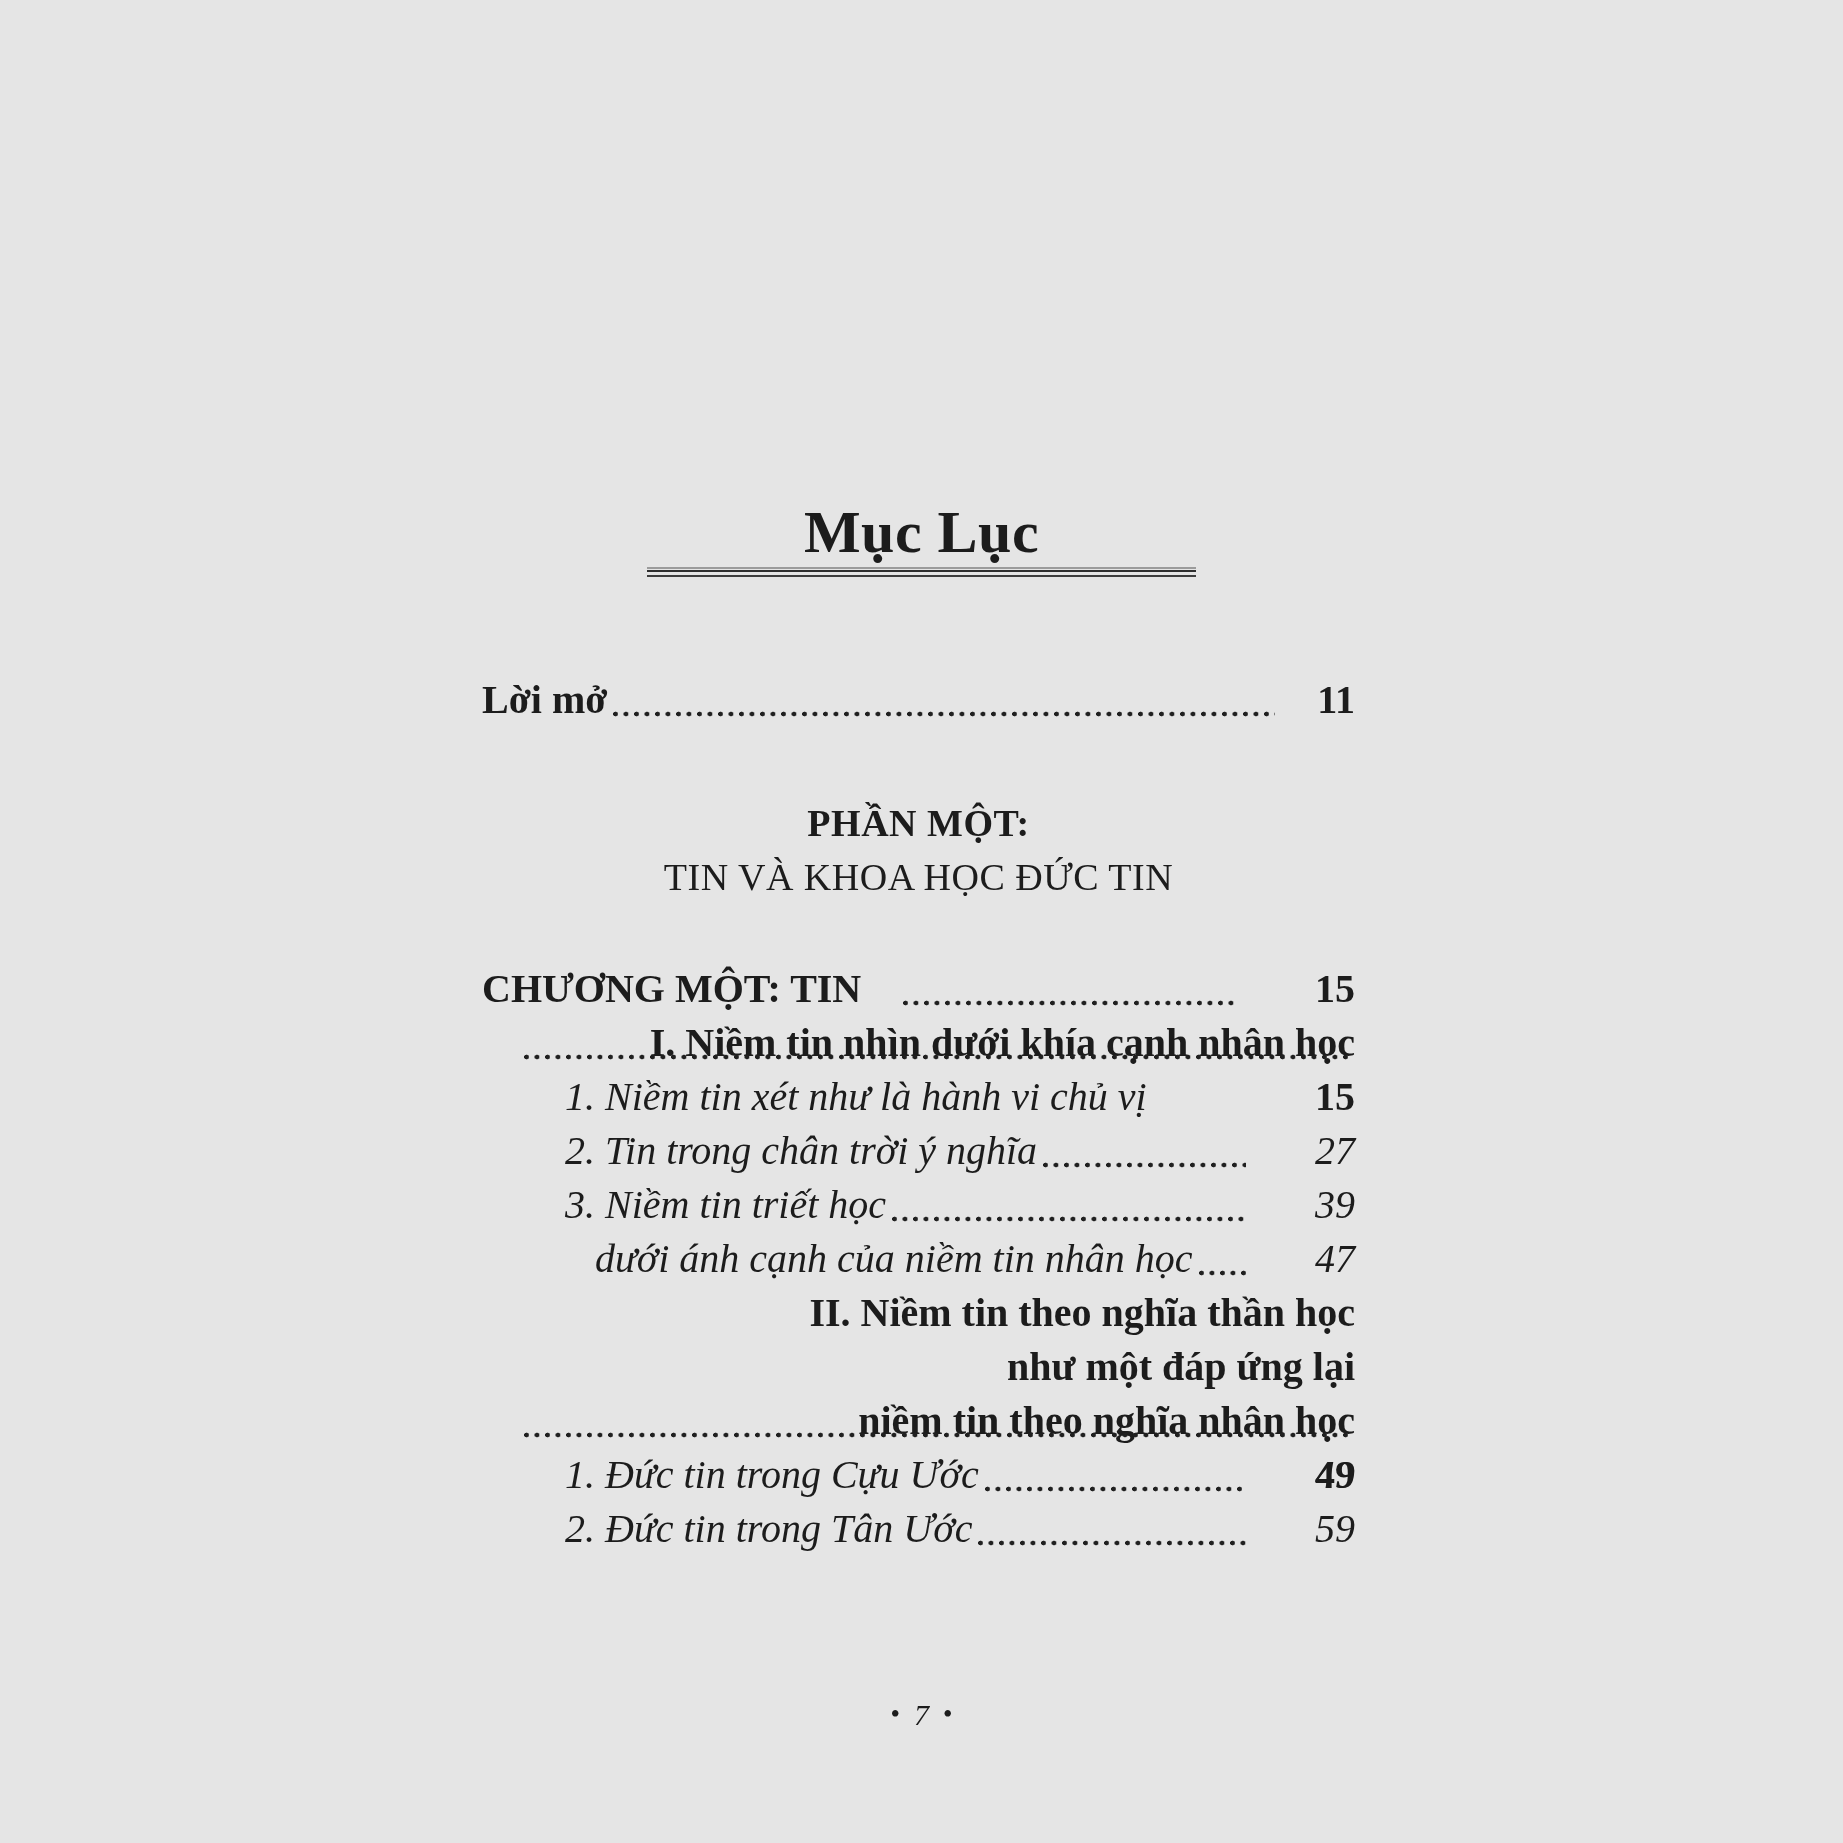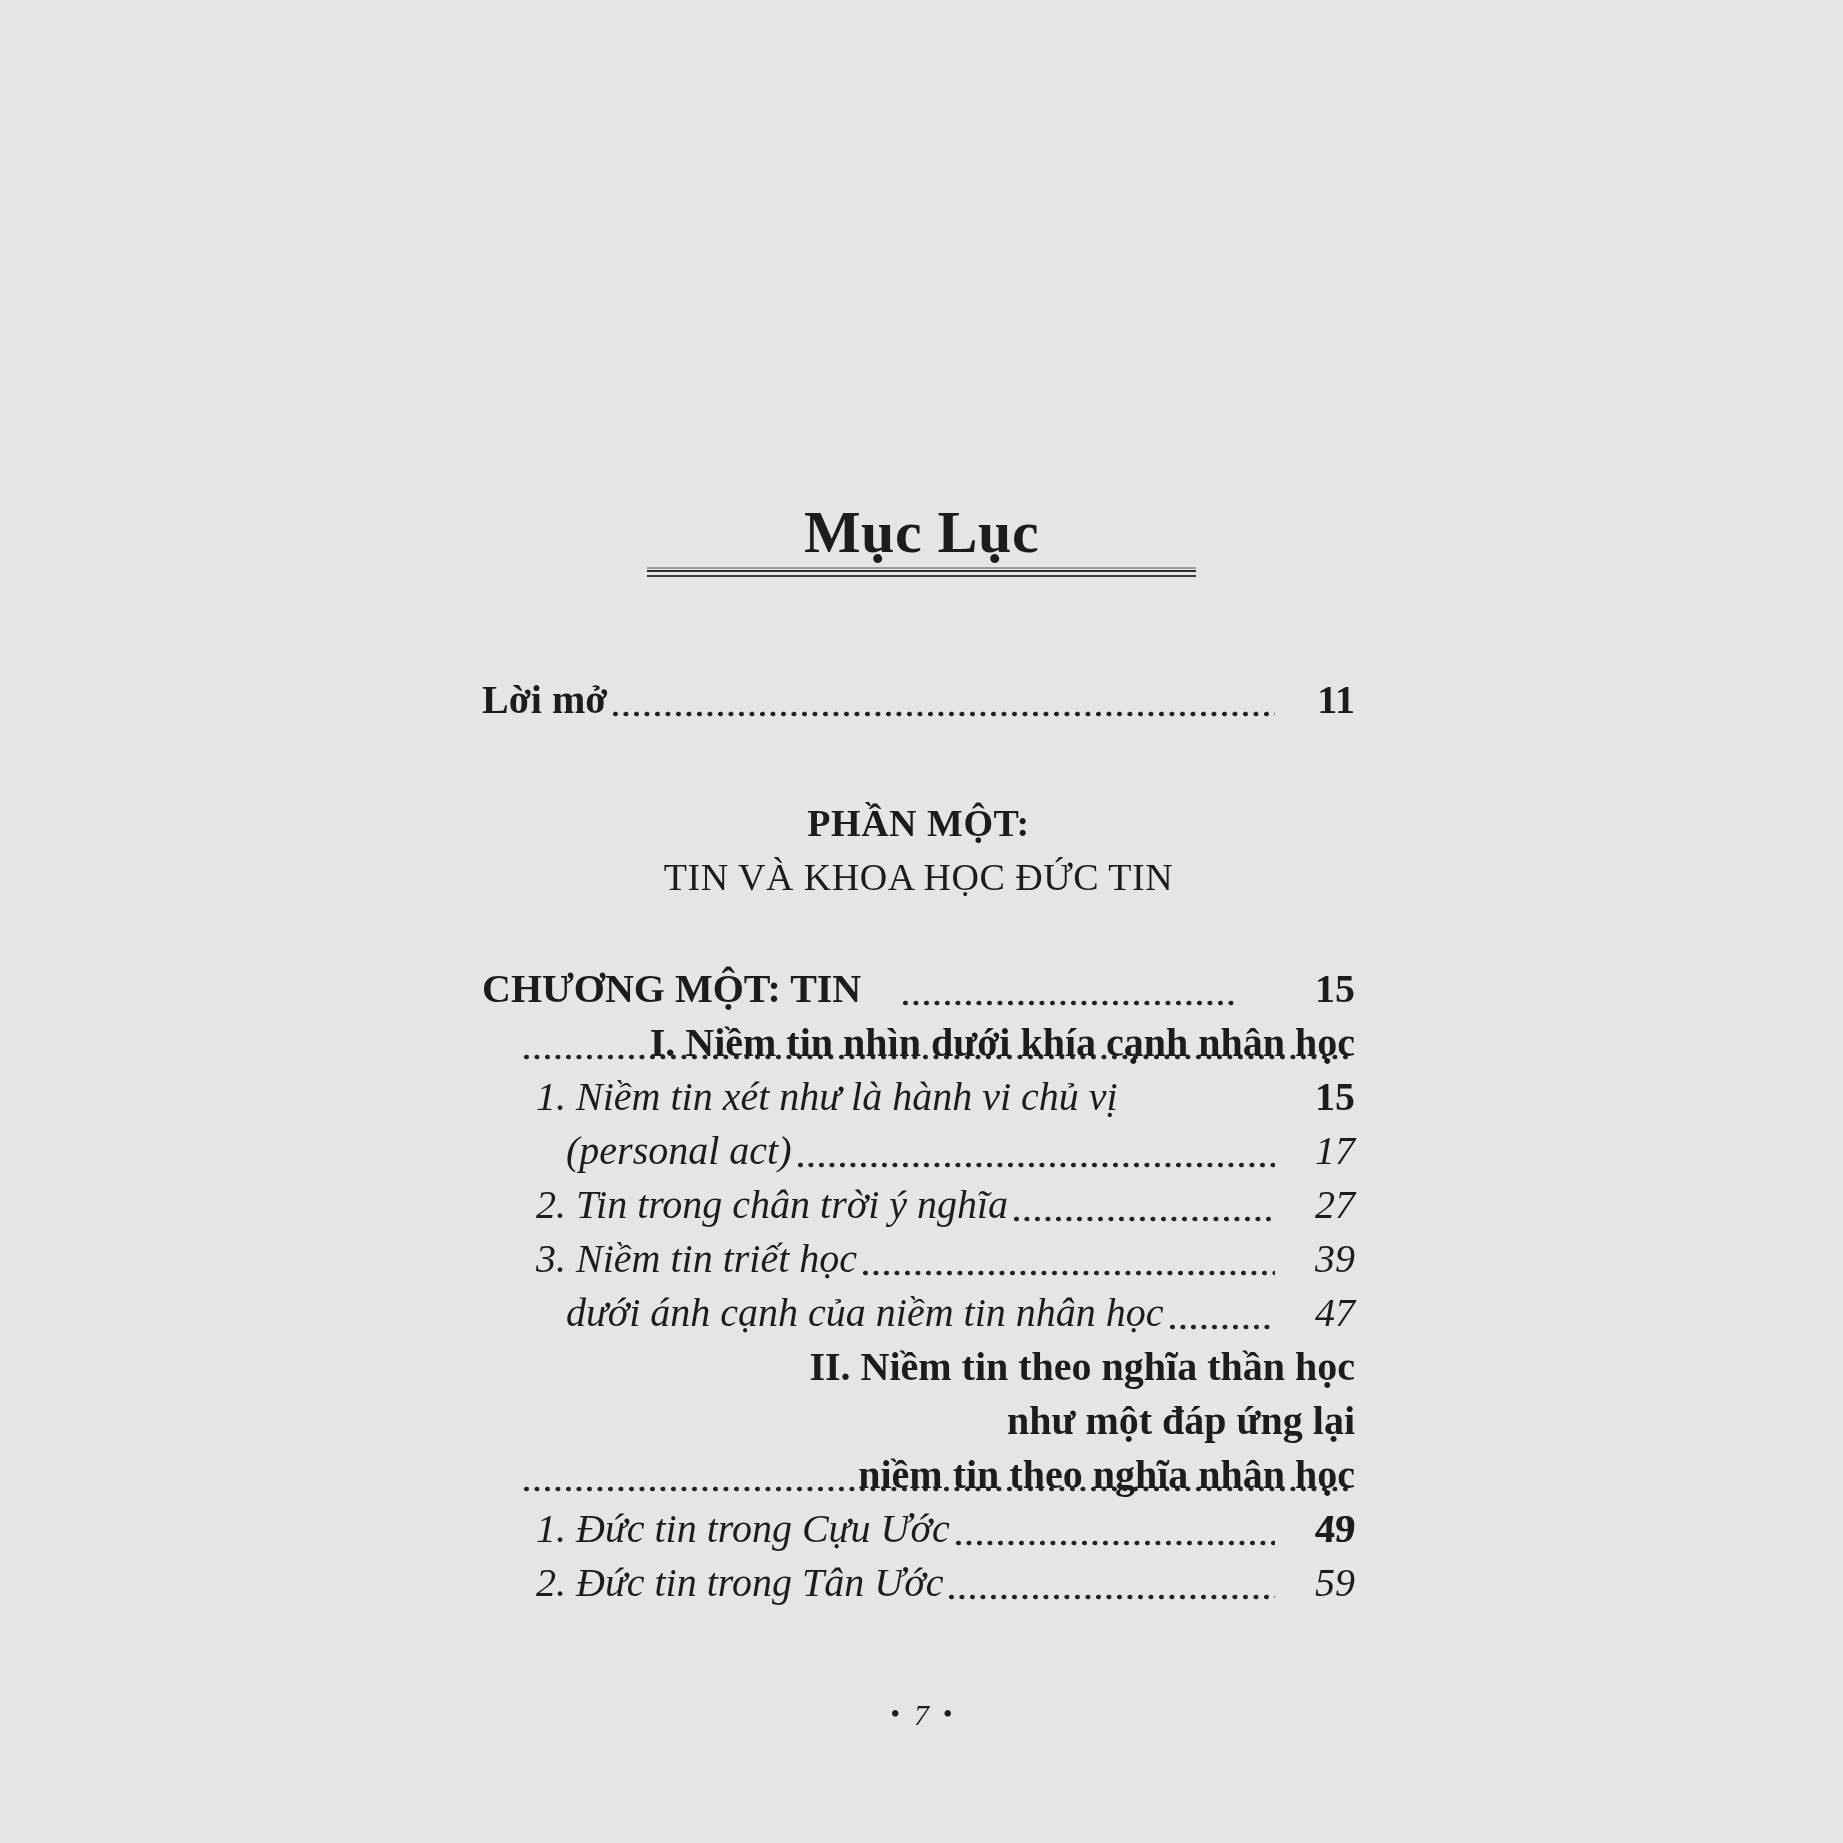--- a/index.html
+++ b/index.html
@@ -31,21 +31,21 @@
   }
   .r{display:flex;height:54px;line-height:54px;white-space:nowrap;}
   .hrow{display:block;height:54px;line-height:54px;text-align:center;
         font-size:38px;letter-spacing:0.5px;}
   .gap-part{margin-top:69px;font-weight:bold;}
   .gap-ch{margin-top:58px;gap:36px;}
   .lv1{padding-left:36px;flex-direction:column;}
   .lv2{padding-left:54px;}
   .lv3{padding-left:84px;}
   .b{font-weight:700;}
-  .i{font-style:italic;}
+  .i{font-style:italic;margin-left:29px;}
   .label{flex:0 0 auto;text-align:right;}
   .leader{flex:1 1 auto;min-width:30px;position:relative;margin:0 2px 0 6px;}
   .leader::after{
     content:"";position:absolute;left:0;right:0;bottom:10px;height:6px;
     background-image:radial-gradient(circle at 2.5px 3px,#202020 2.1px,rgba(0,0,0,0) 2.7px);
     background-size:10.5px 6px;background-repeat:repeat-x;
     background-position:left bottom;
   }
   .num{flex:0 0 78px;text-align:right;}
 
@@ -84,25 +84,20 @@
     <div class="r lv1">
       <span class="label b">I. Niềm tin nhìn dưới khía cạnh nhân học</span>
       <span class="leader"></span>
       <span class="num b">15</span>
     </div>
 
     <div class="r lv2">
       <span class="label i">1. Niềm tin xét như là hành vi chủ vị</span>
     </div>
 
-    <div class="r lv3">
-      <span class="label i">(personal act)</span>
-      <span class="leader"></span>
-      <span class="num i">17</span>
-    </div>
 
     <div class="r lv2">
       <span class="label i">2. Tin trong chân trời ý nghĩa</span>
       <span class="leader"></span>
       <span class="num i">27</span>
     </div>
 
     <div class="r lv2">
       <span class="label i">3. Niềm tin triết học</span>
       <span class="leader"></span>

